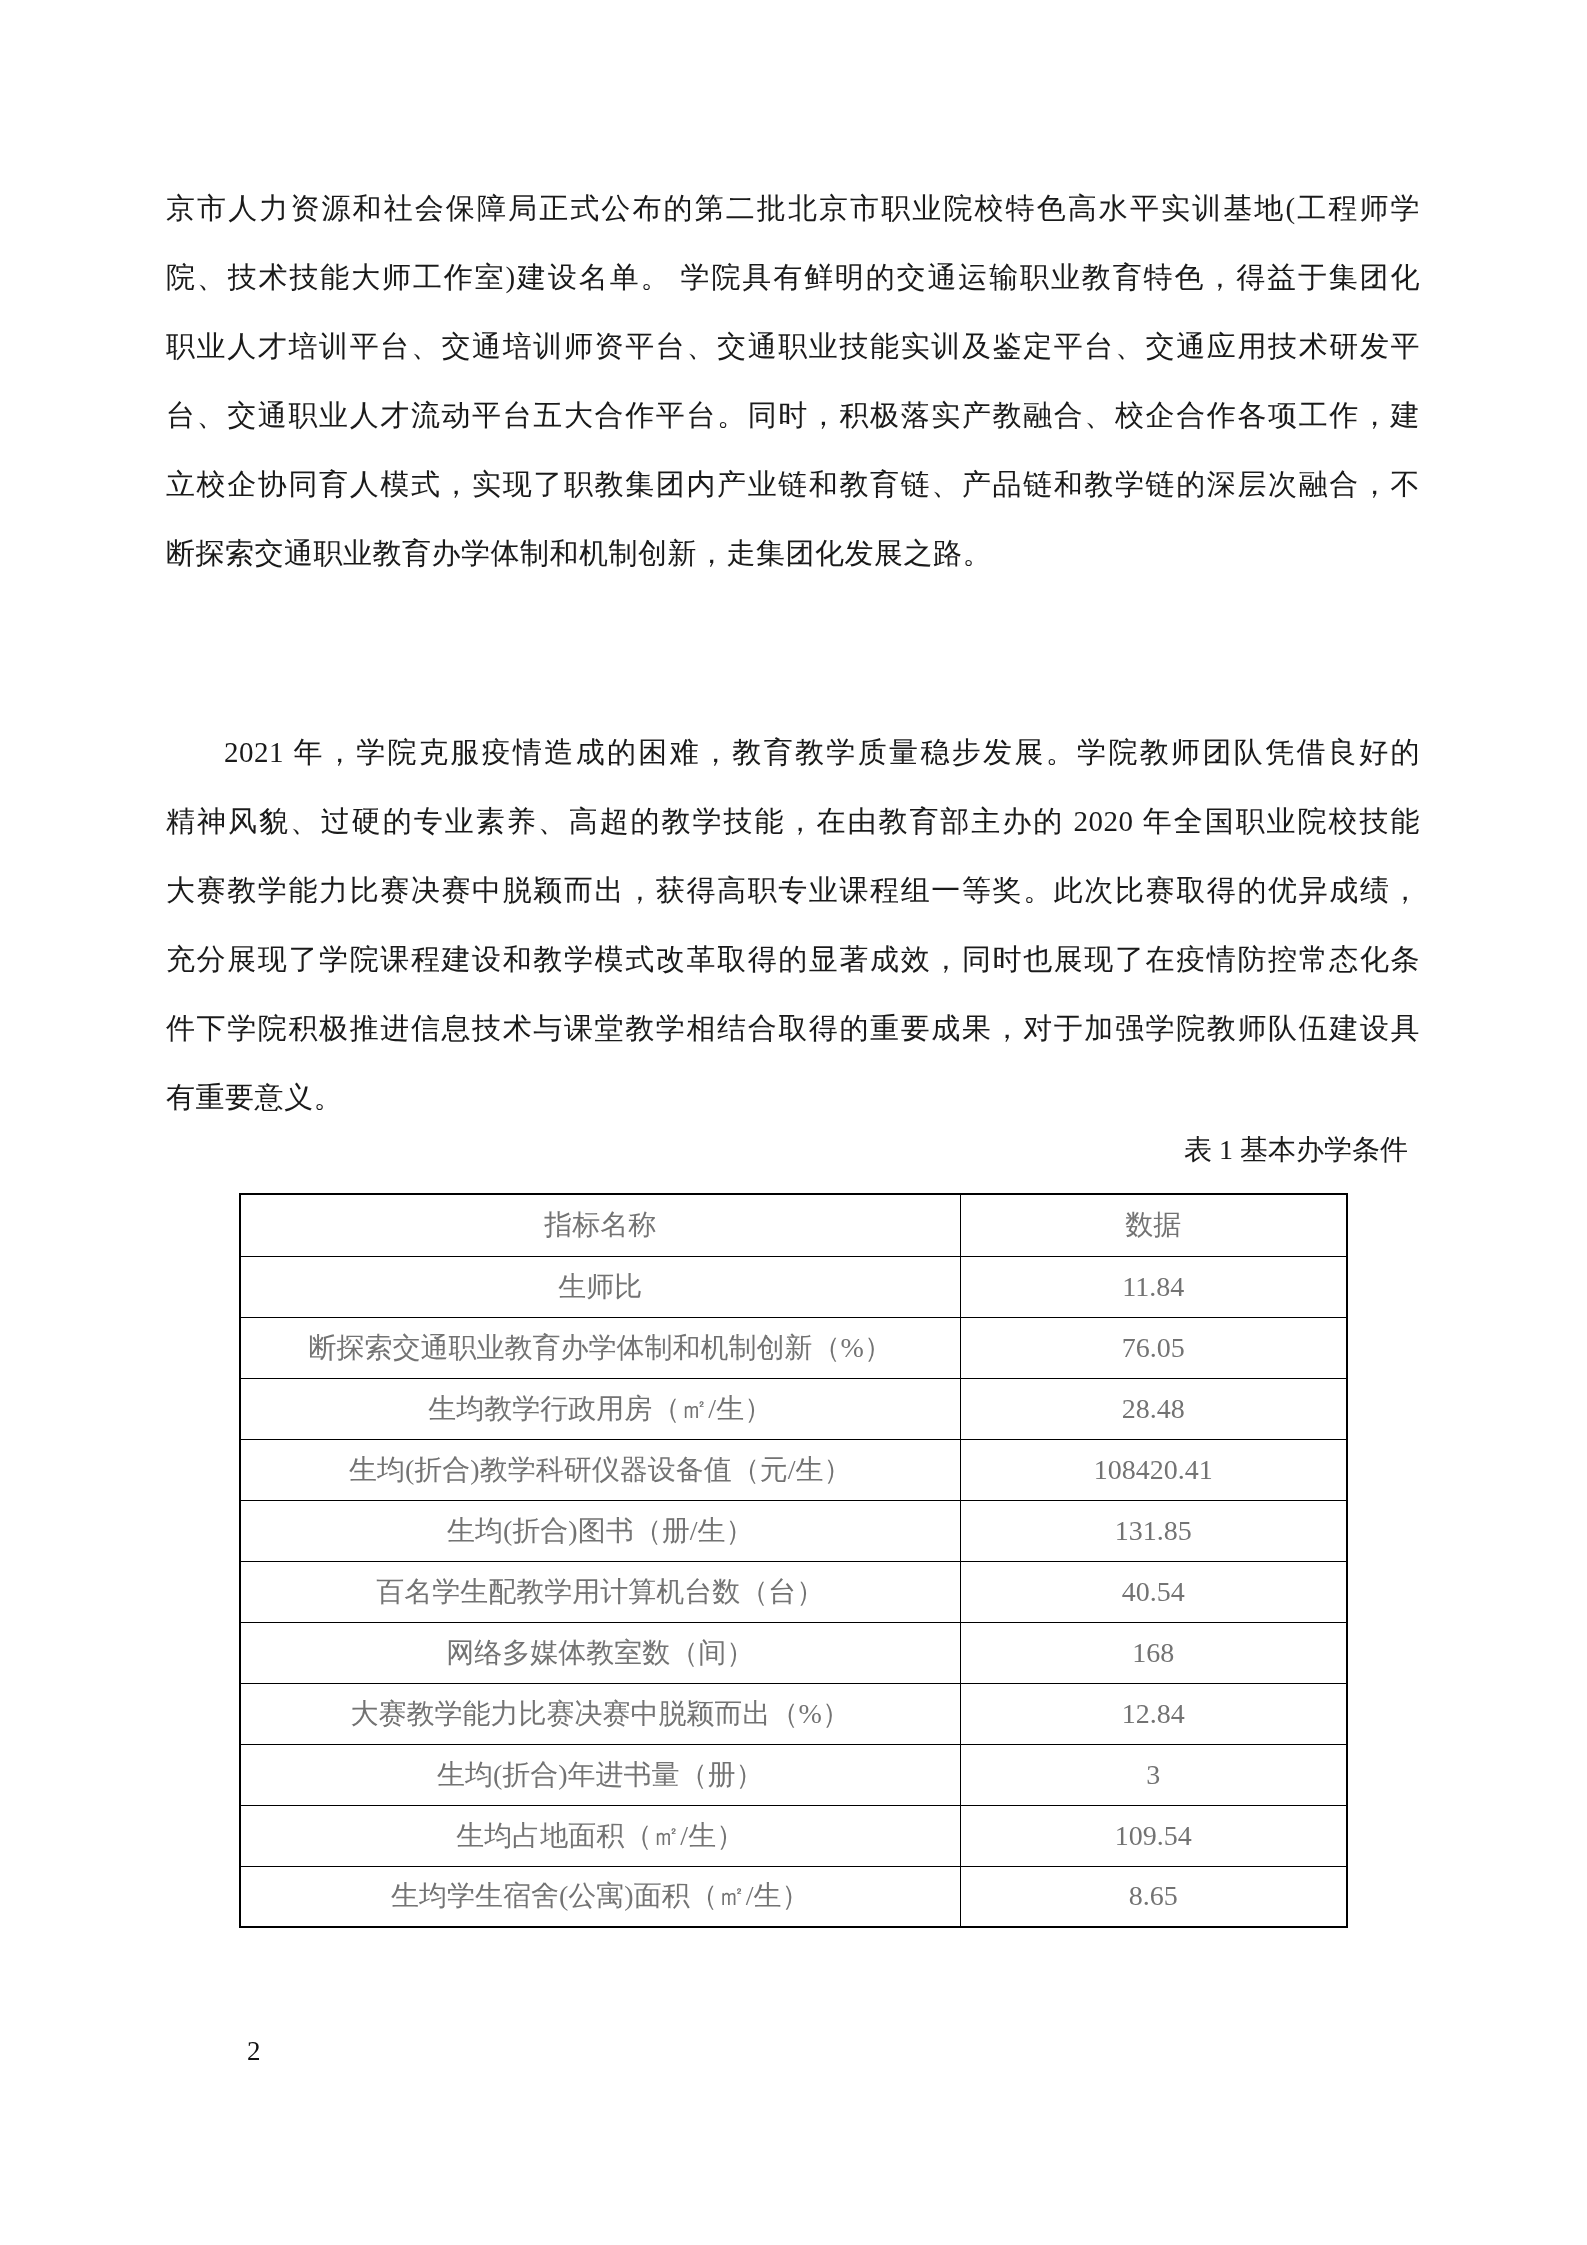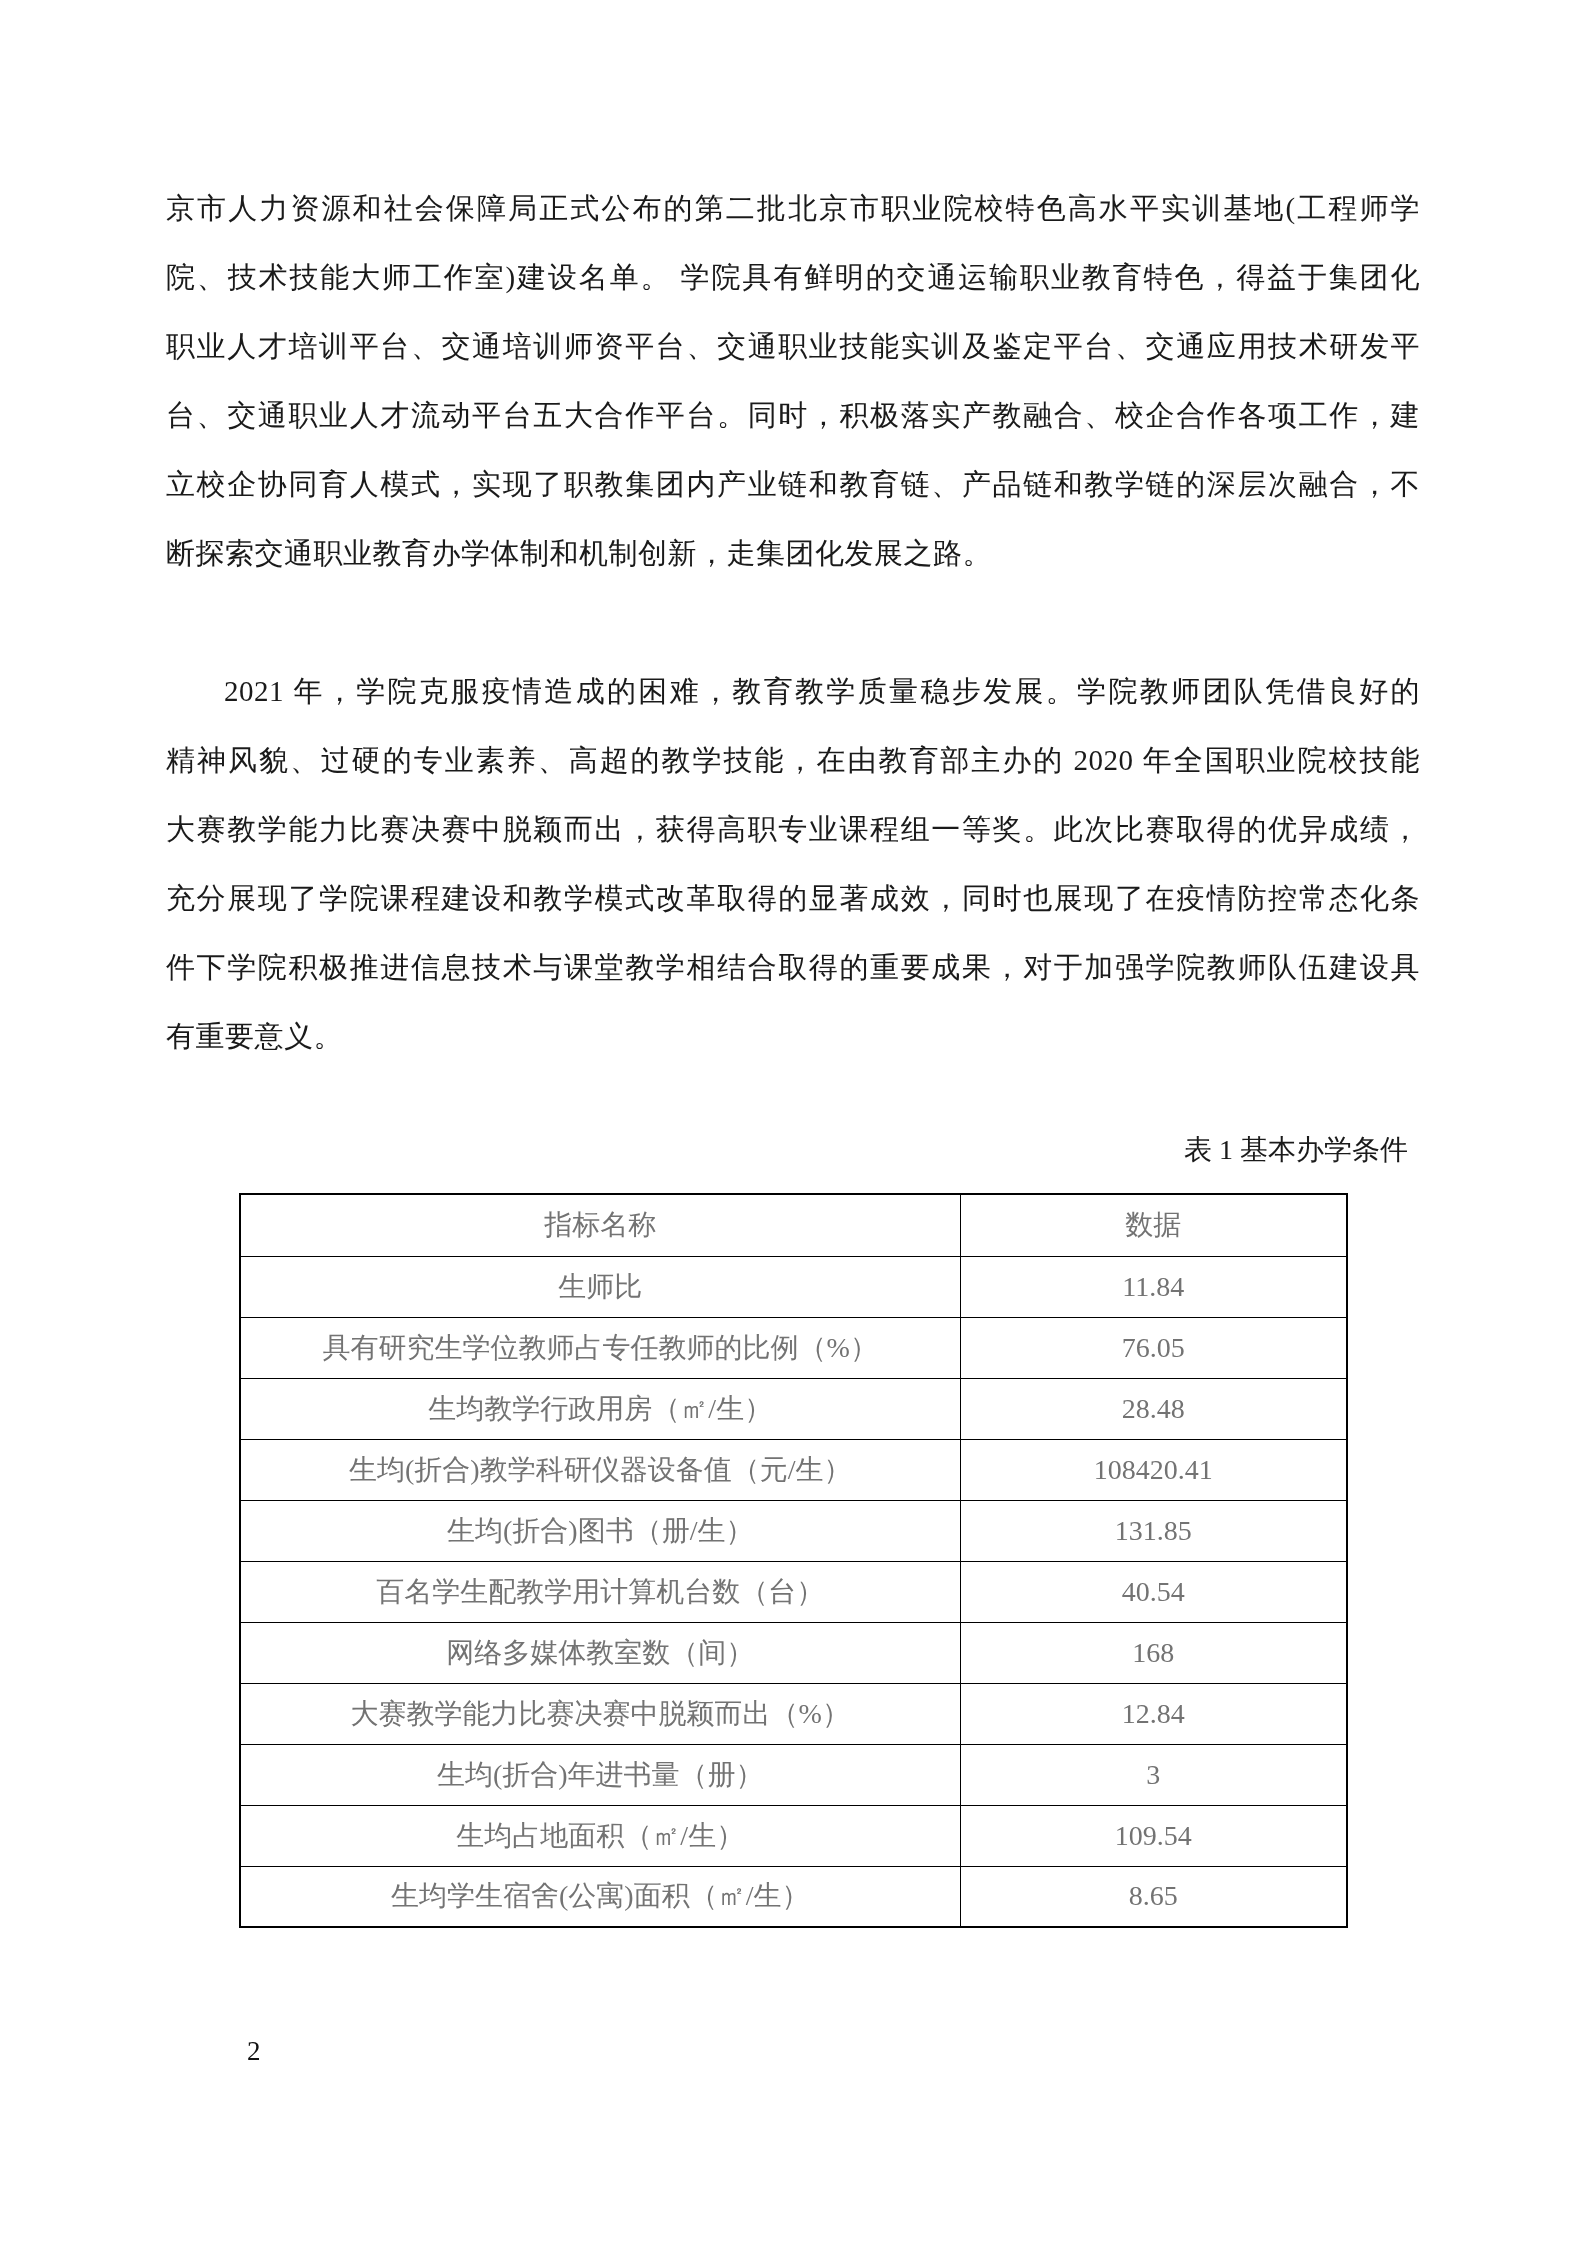--- a/index.html
+++ b/index.html
@@ -15,21 +15,21 @@
     color: #1a1a1a;
     font-family: Liberation Serif, serif;
     overflow: hidden;
   }
   .textblock {
     position: absolute;
     left: 166px;
     width: 1254px;
   }
   .para1 { top: 174px; }
-  .para2 { top: 657px; }
+  .para2 { top: 718px; }
   .line {
     height: 69px;
     line-height: 69px;
     font-size: 29px;
     text-align: justify;
     text-align-last: justify;
     white-space: nowrap;
     letter-spacing: 0.5px;
   }
   .line.last {
@@ -118,21 +118,21 @@
       <tbody>
         <tr class="head-row">
           <th>指标名称</th>
           <th>数据</th>
         </tr>
         <tr>
           <td>生师比</td>
           <td>11.84</td>
         </tr>
         <tr>
-          <td>具有研究生学位教师占专任教师的比例（%）</td>
+          <td>断探索交通职业教育办学体制和机制创新（%）</td>
           <td>76.05</td>
         </tr>
         <tr>
           <td>生均教学行政用房（㎡/生）</td>
           <td>28.48</td>
         </tr>
         <tr>
           <td>生均(折合)教学科研仪器设备值（元/生）</td>
           <td>108420.41</td>
         </tr>

